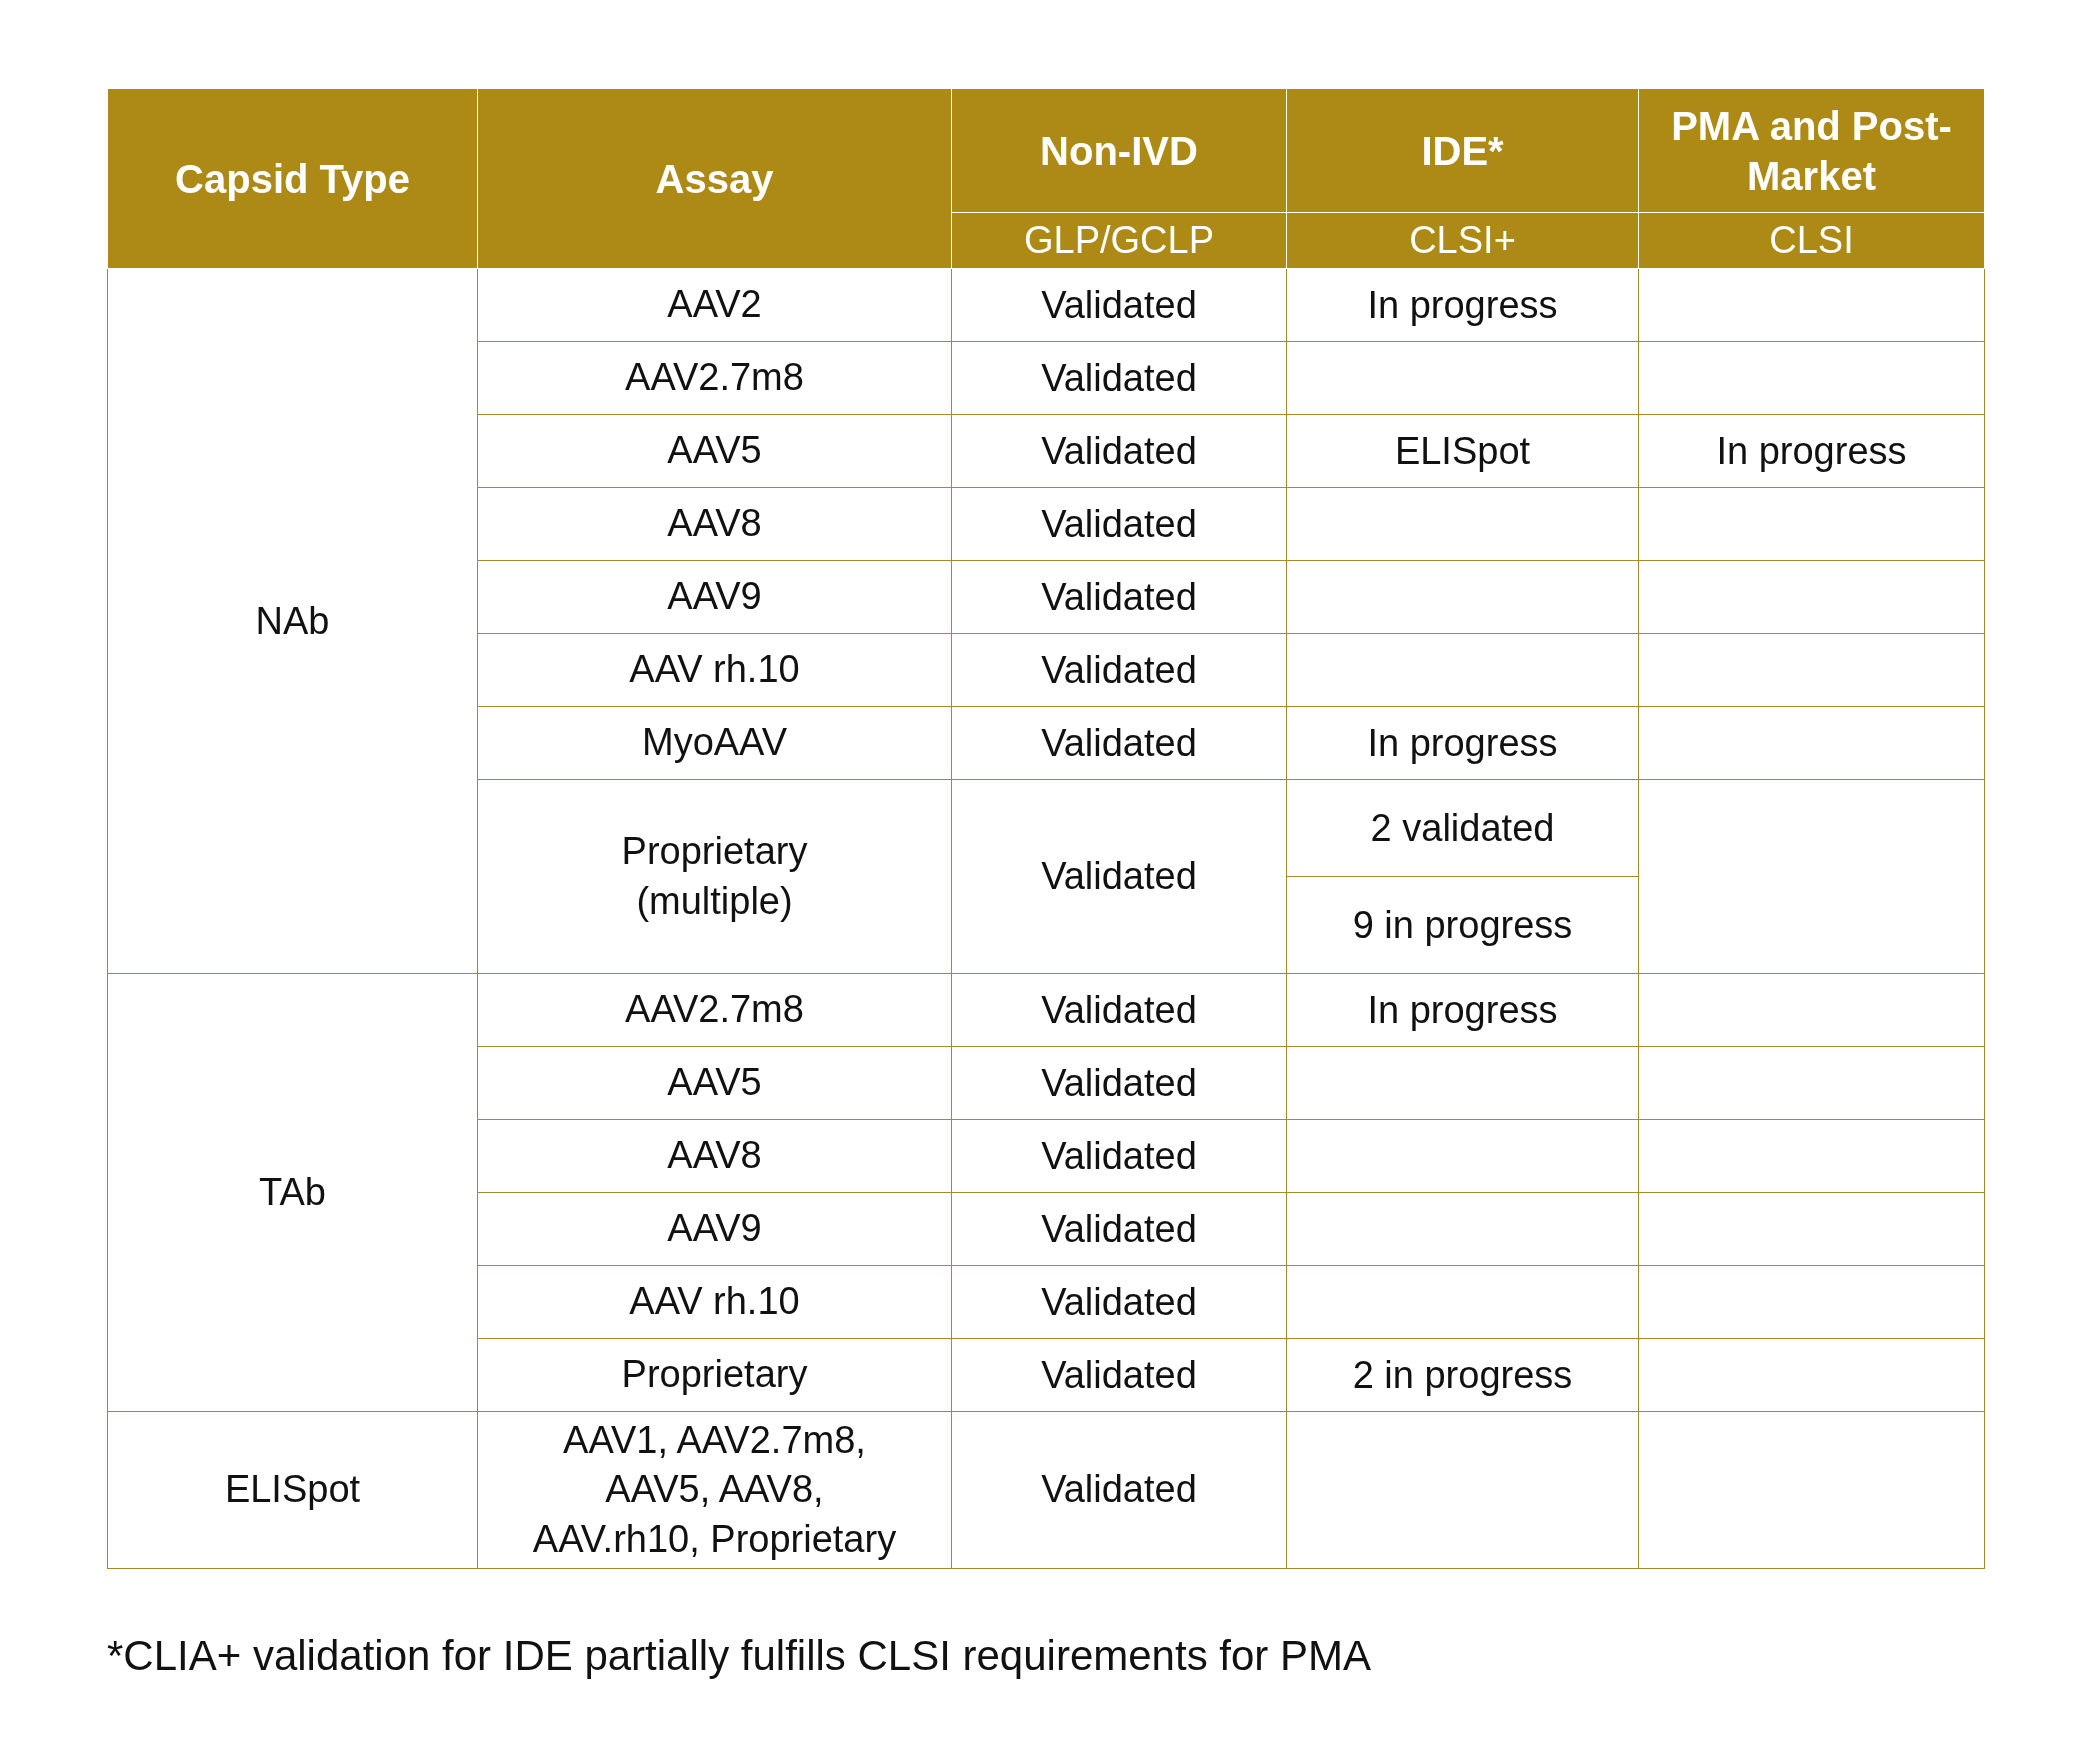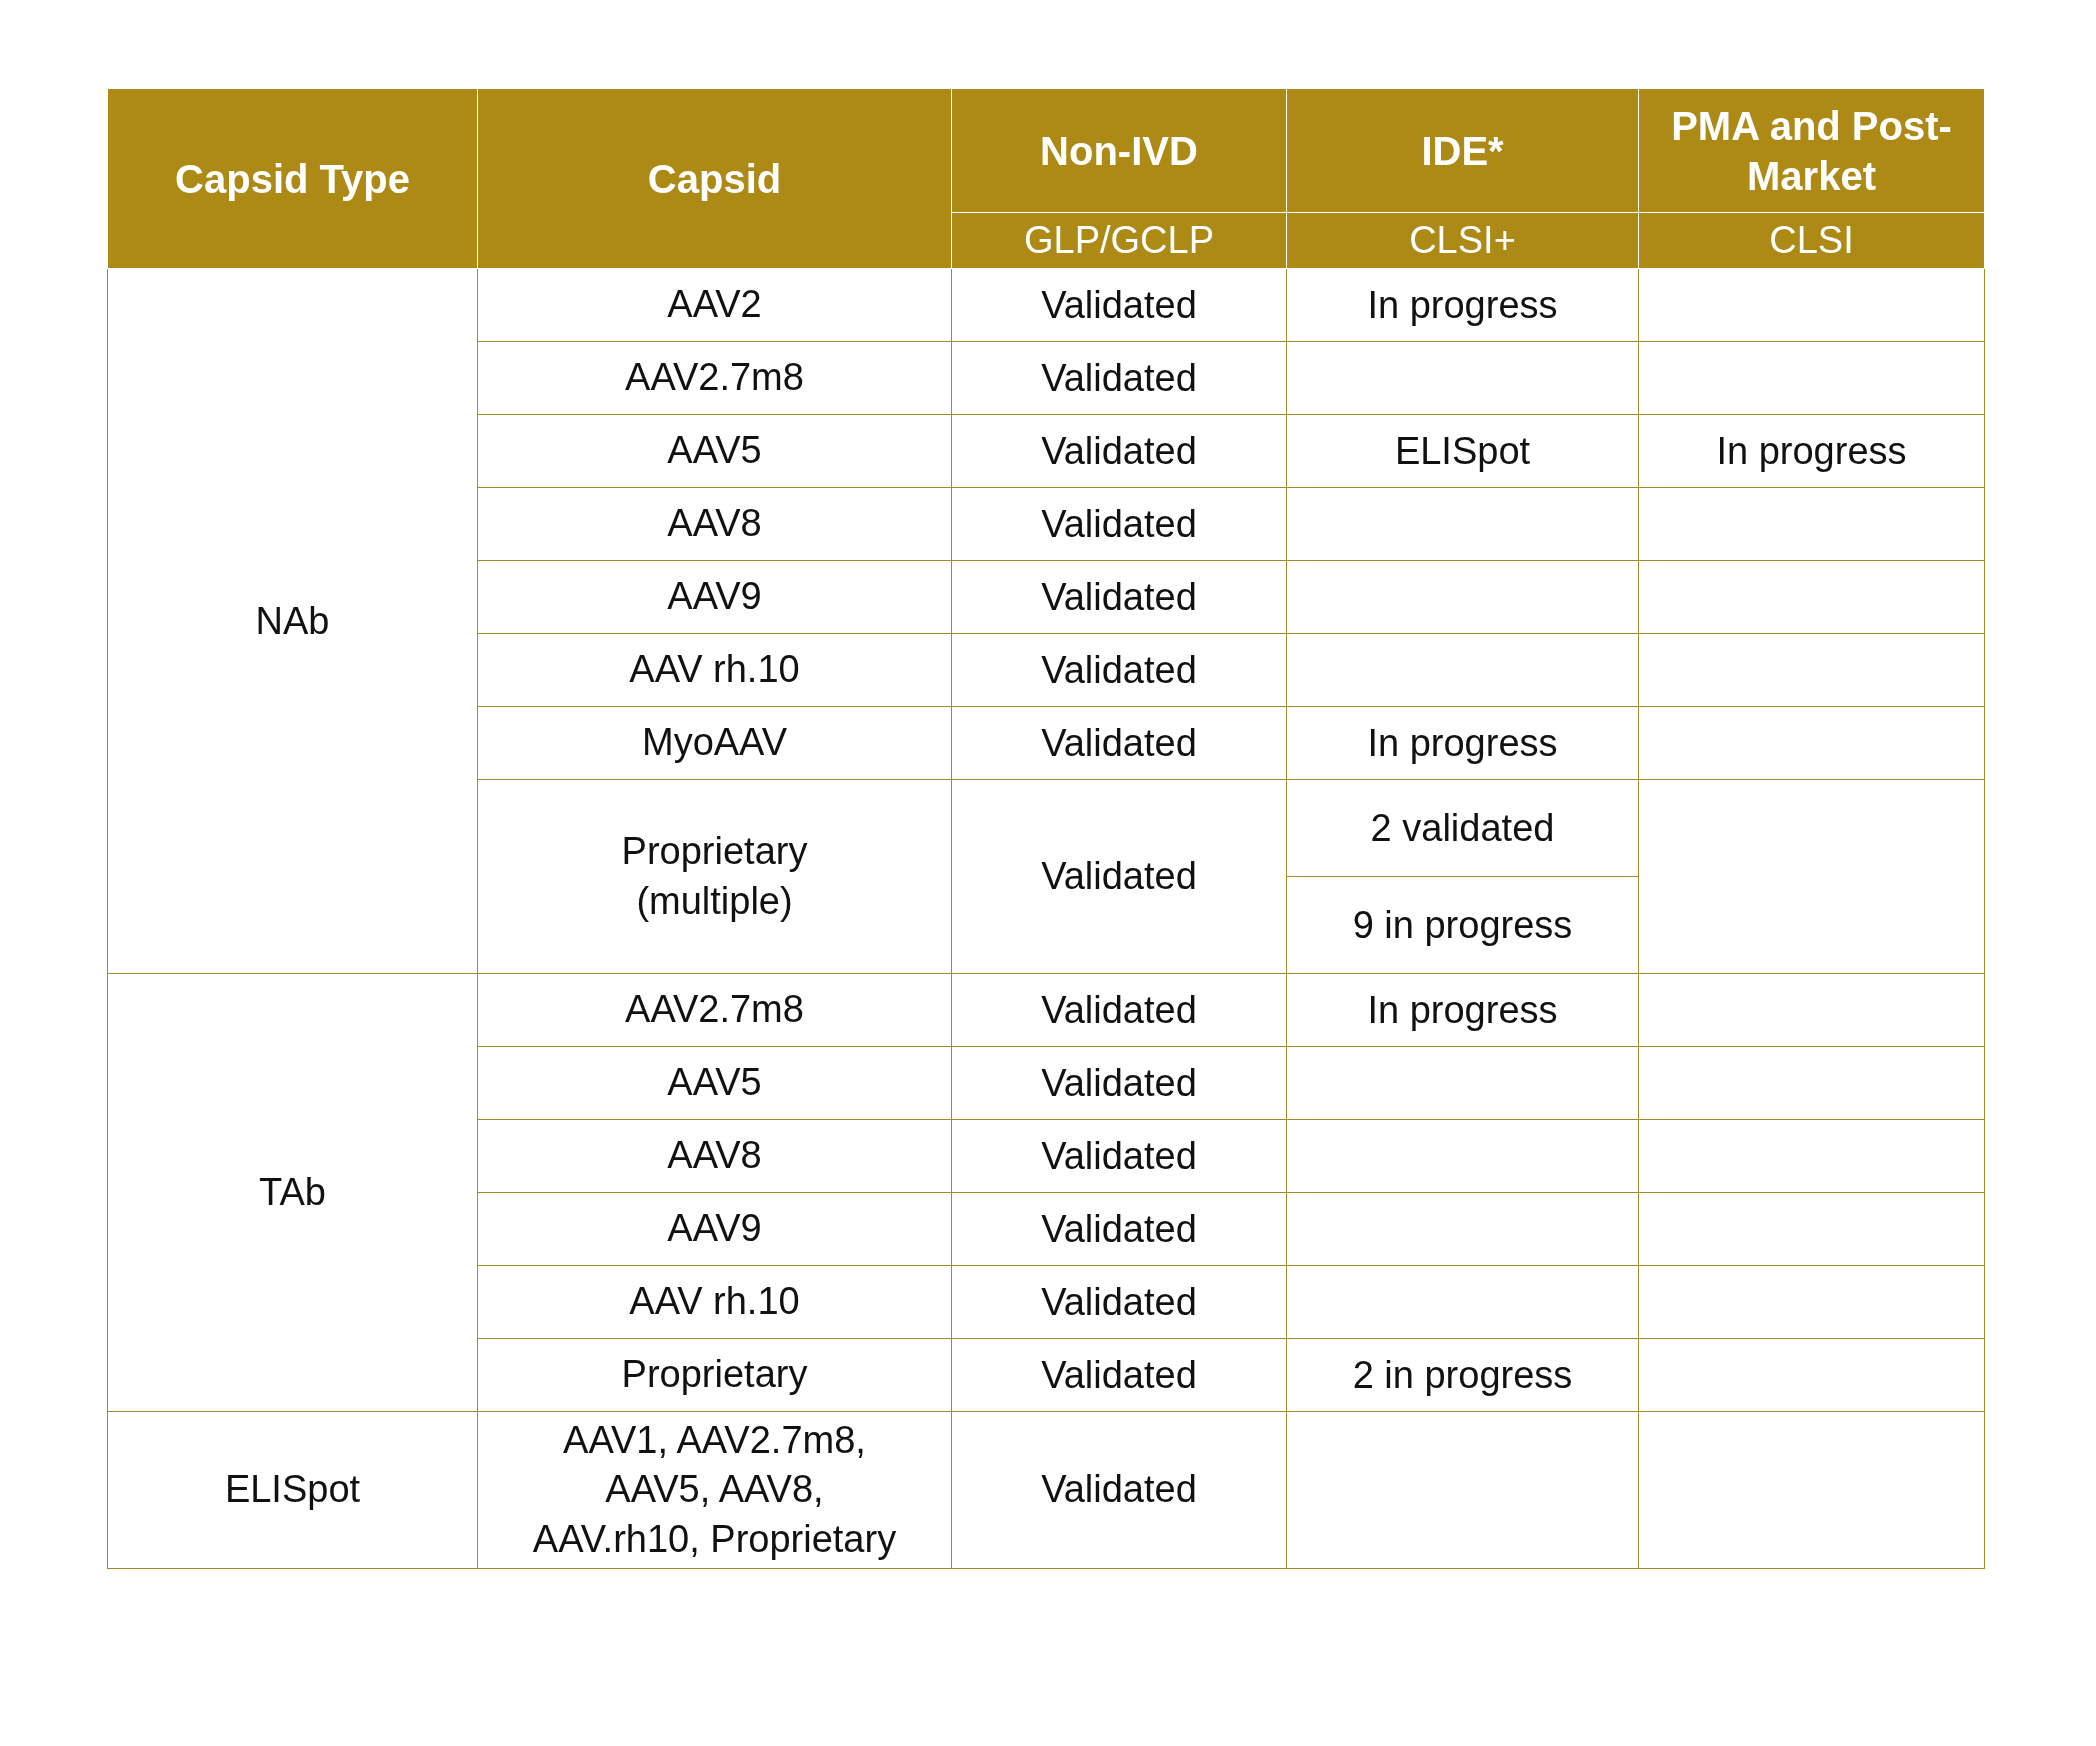--- a/index.html
+++ b/index.html
@@ -84,21 +84,21 @@
     <colgroup>
       <col style="width:370px">
       <col style="width:474px">
       <col style="width:335px">
       <col style="width:352px">
       <col style="width:346px">
     </colgroup>
     <thead>
       <tr class="head-top">
         <th rowspan="2">Capsid Type</th>
-        <th rowspan="2">Capsid</th>
+        <th rowspan="2">Assay</th>
         <th>Non-IVD</th>
         <th>IDE*</th>
         <th>PMA and Post-Market</th>
       </tr>
       <tr class="head-sub">
         <th class="subhead">GLP/GCLP</th>
         <th class="subhead">CLSI+</th>
         <th class="subhead">CLSI</th>
       </tr>
     </thead>
@@ -198,15 +198,16 @@
           <td class="capsid">AAV1, AAV2.7m8,
 AAV5, AAV8,
 AAV.rh10, Proprietary</td>
           <td class="gold">Validated</td>
           <td class="none"></td>
           <td class="none"></td>
         </tr>
       </tbody>
   </table>
 
+  <div id="footnote">*CLIA+ validation for IDE partially fulfills CLSI requirements for PMA</div>
 
 </div>
 
 
 </body></html>

